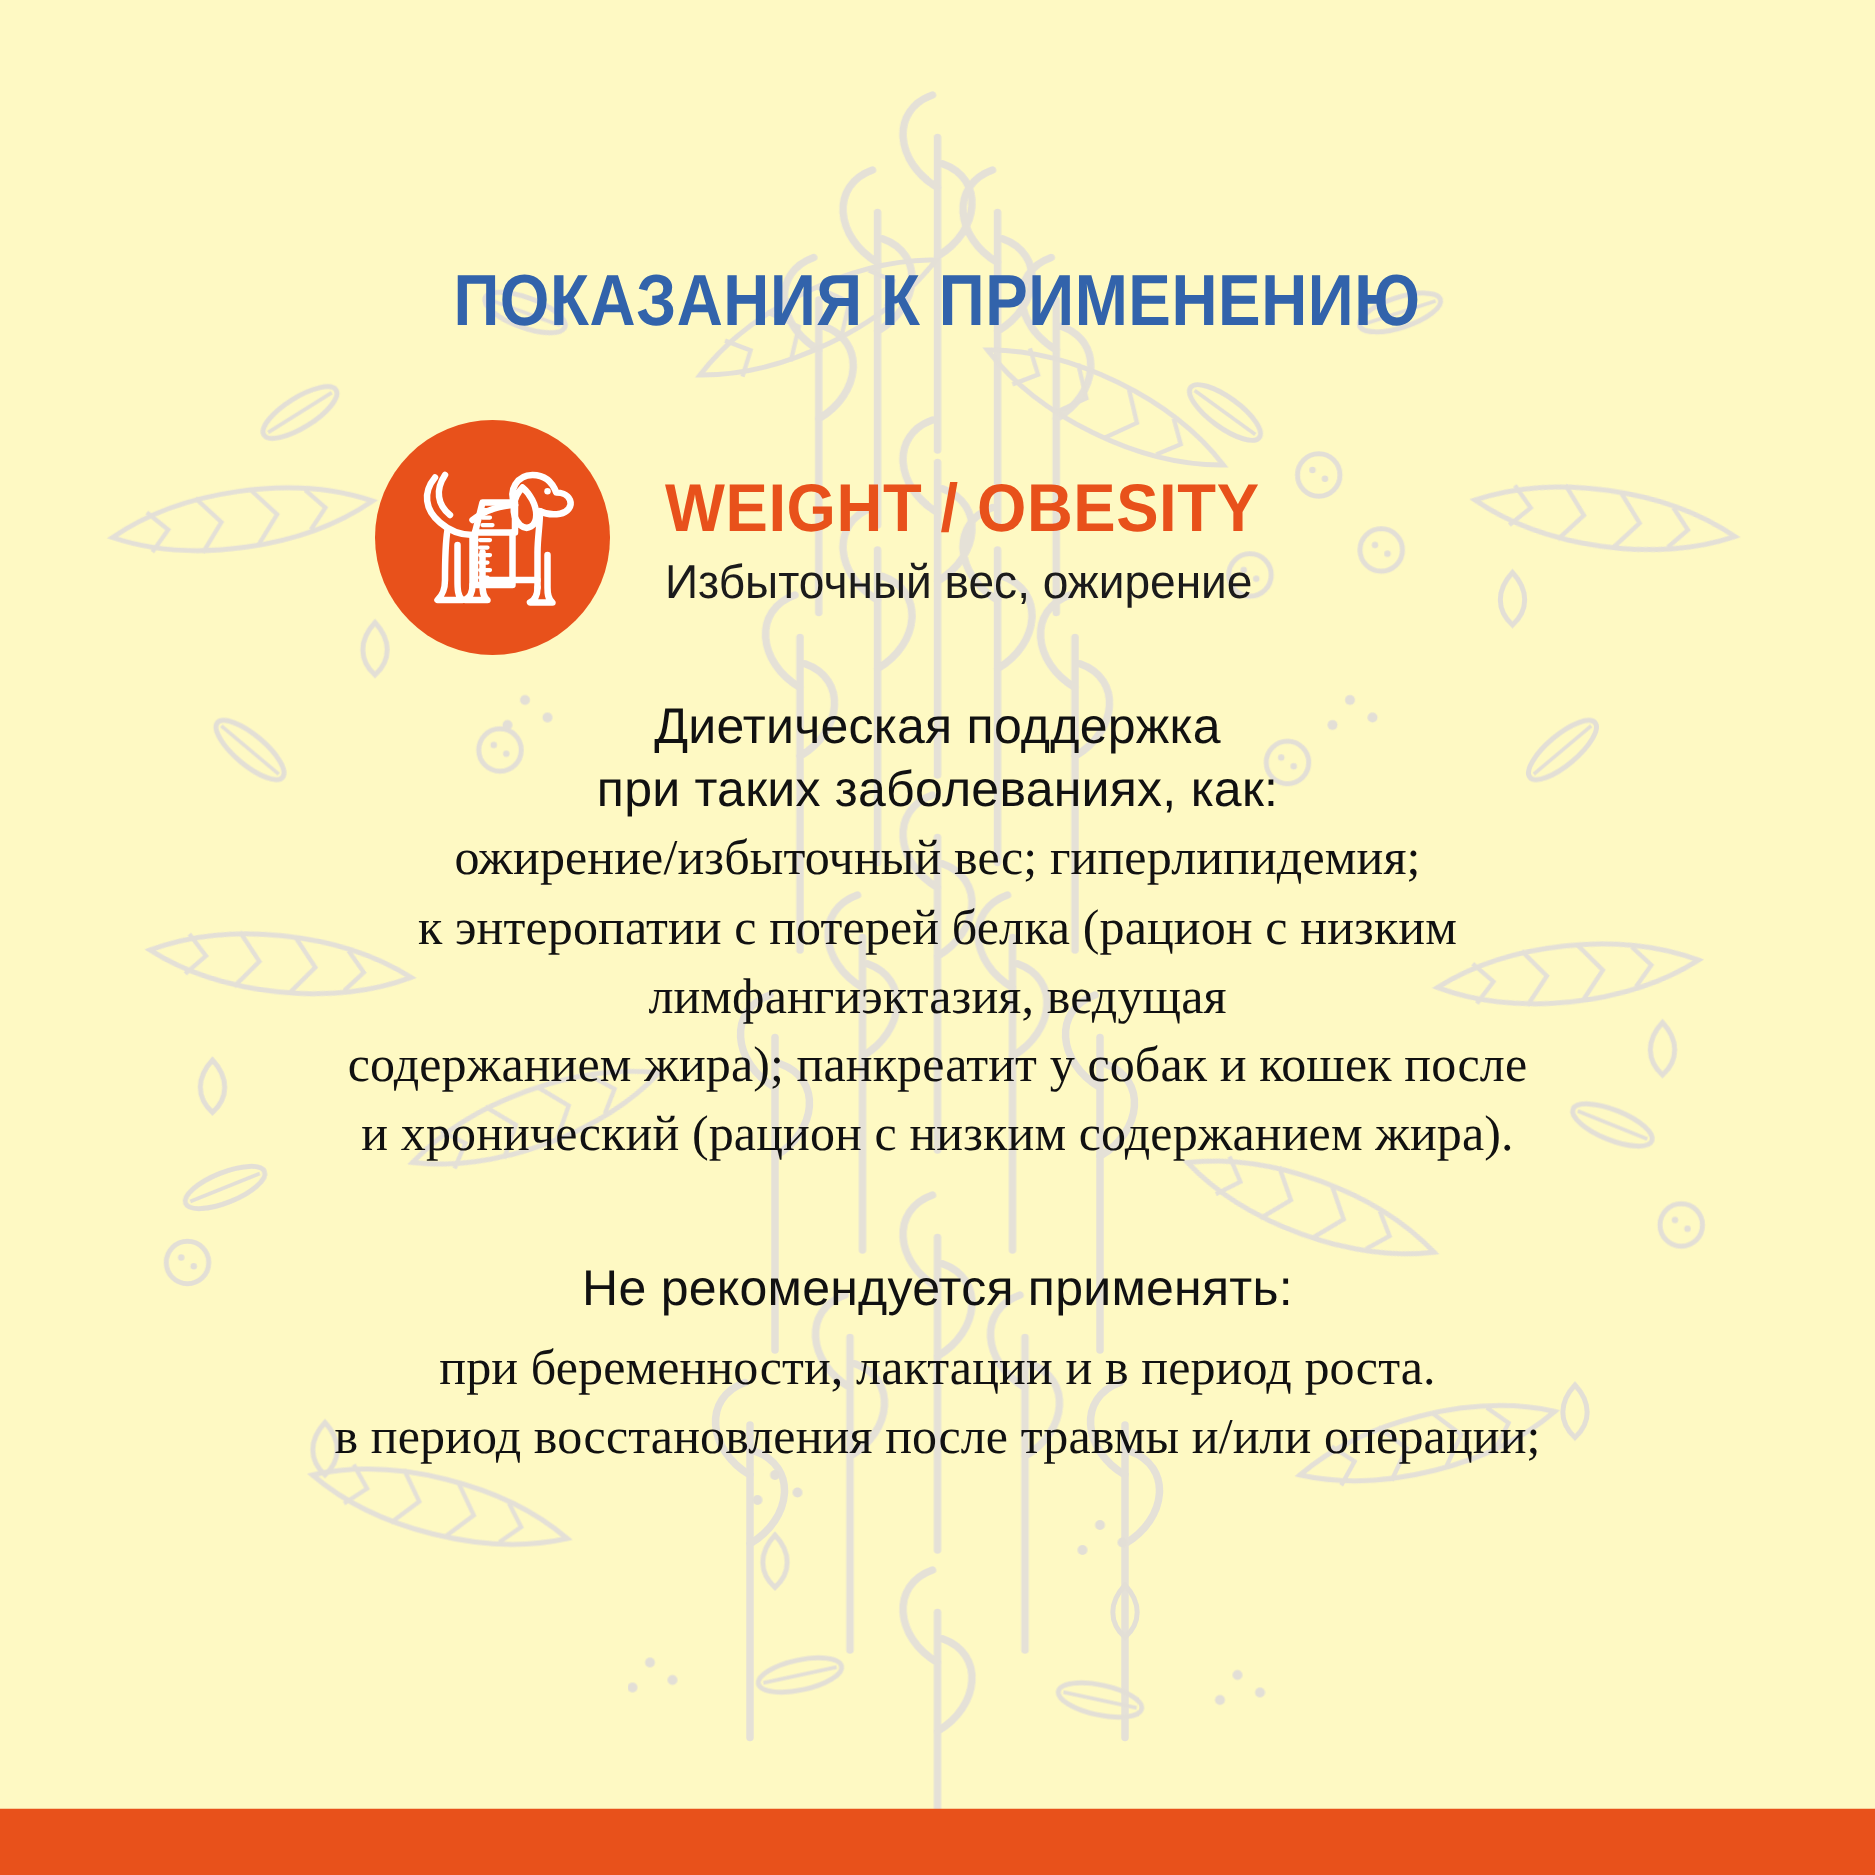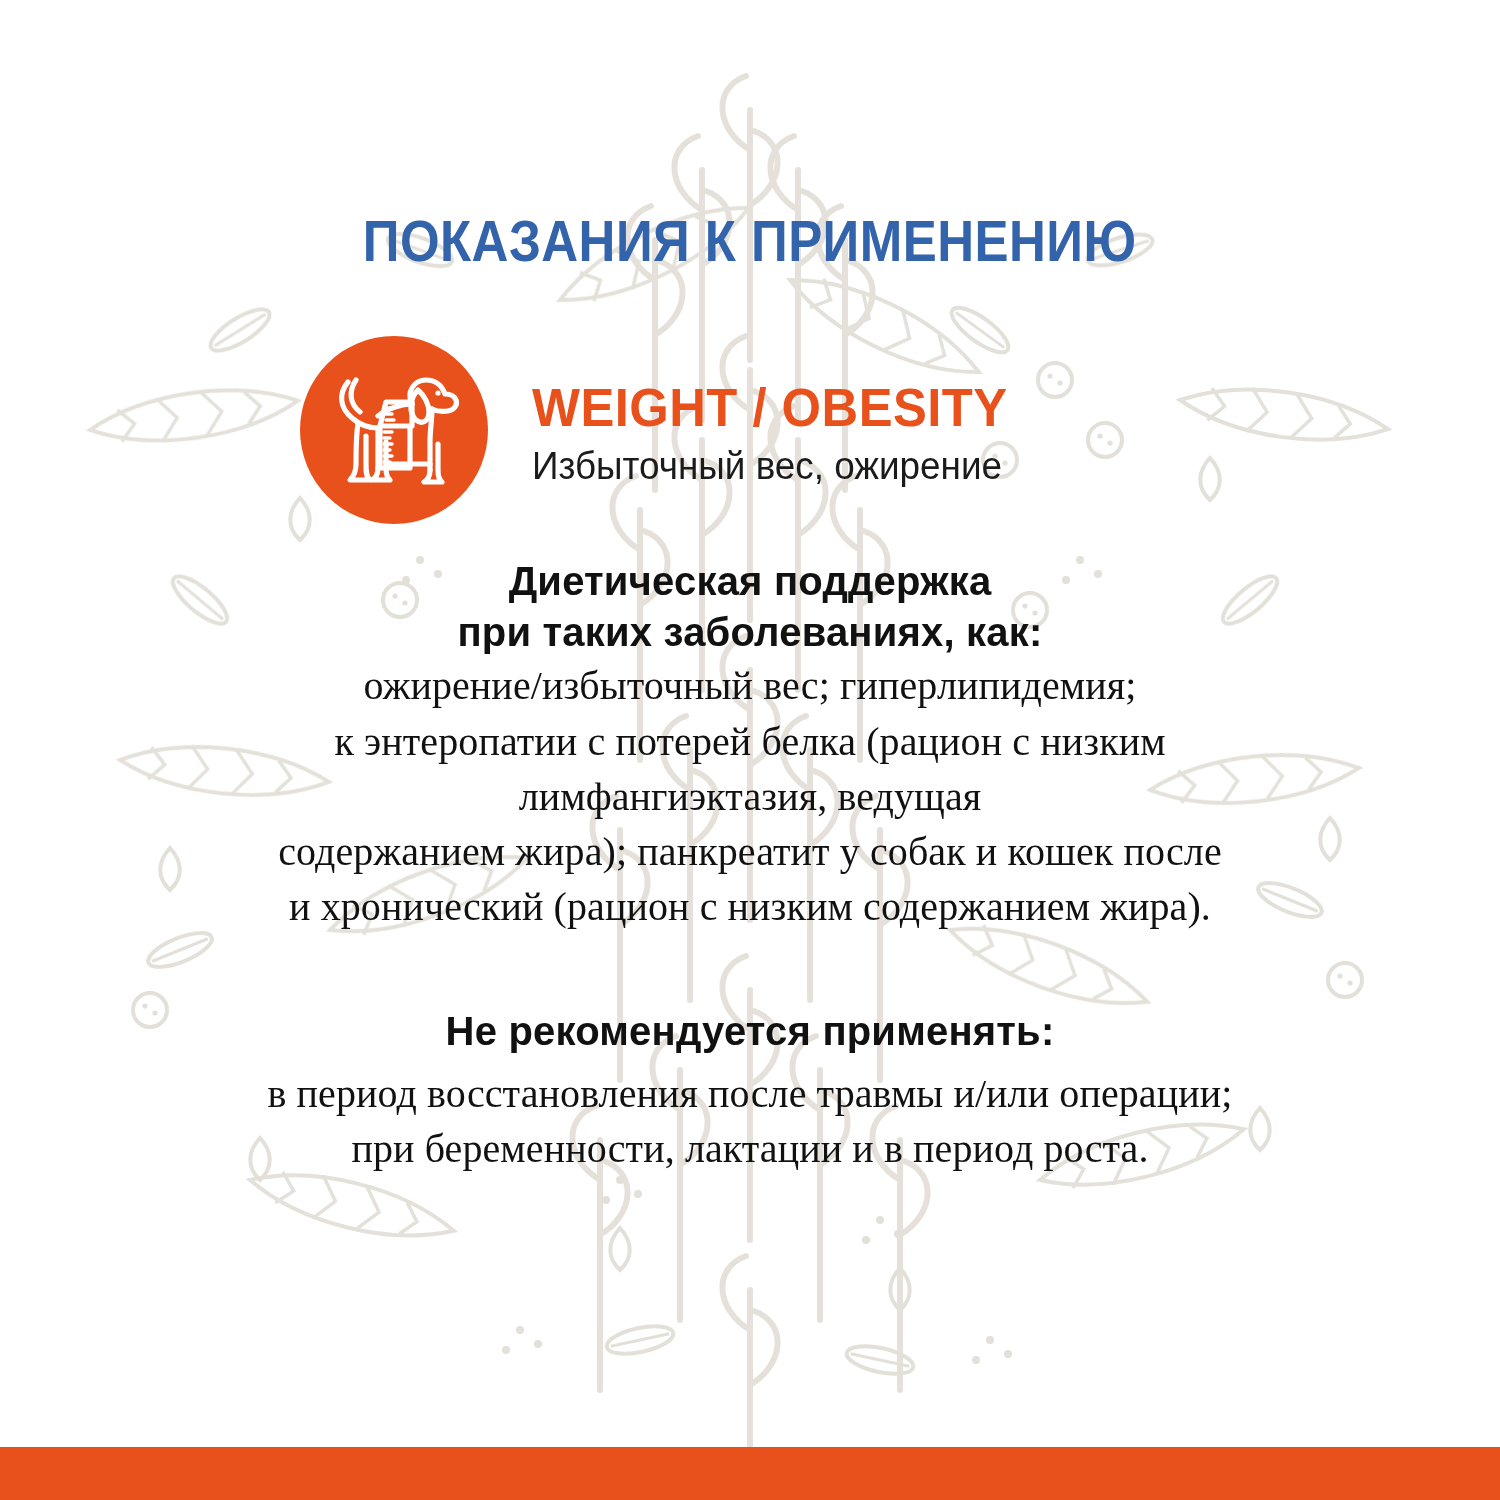--- a/index.html
+++ b/index.html
@@ -11,21 +11,21 @@
     height: 1500px;
     background: #f0ede8;
     font-family: "Liberation Sans", sans-serif;
     overflow: hidden;
   }
 
   #poster {
     position: relative;
     width: 1500px;
     height: 1500px;
-    background: #ffffff;
+    background: #fef9c3;
     overflow: hidden;
   }
 
   
   #bg-pattern {
     position: absolute;
     inset: 0;
     width: 1500px;
     height: 1500px;
     pointer-events: none;
@@ -110,21 +110,21 @@
     top: 556px;
     left: 90px;
     width: 1320px;
     text-align: center;
   }
   .block { margin: 0; }
   .block + .block { margin-top: 0; }
 
   .lead {
     font-family: "Liberation Sans Narrow", "Liberation Sans", sans-serif;
-    font-weight: bold;
+    font-weight: normal;
     font-size: 40px;
     line-height: 1.28;
     color: #111111;
     letter-spacing: 0.2px;
   }
   .para {
     font-family: Liberation Serif, serif;
     font-weight: normal;
     font-size: 40px;
     line-height: 1.38;
@@ -319,22 +319,22 @@
         <span class="para-line">содержанием жира); панкреатит у собак и кошек после</span>
         <span class="para-line">и хронический (рацион с низким содержанием жира).</span>
       </div>
     </div>
 
     <div class="block" id="block-contra">
       <div class="lead" id="contra-lead">
         <span class="lead-line">Не рекомендуется применять:</span>
       </div>
       <div class="para">
+        <span class="para-line">при беременности, лактации и в период роста.</span>
         <span class="para-line">в период восстановления после травмы и/или операции;</span>
-        <span class="para-line">при беременности, лактации и в период роста.</span>
       </div>
     </div>
 
   </div>
 
   <div id="bottom-bar"></div>
 
 </div>
 
 </body></html>

